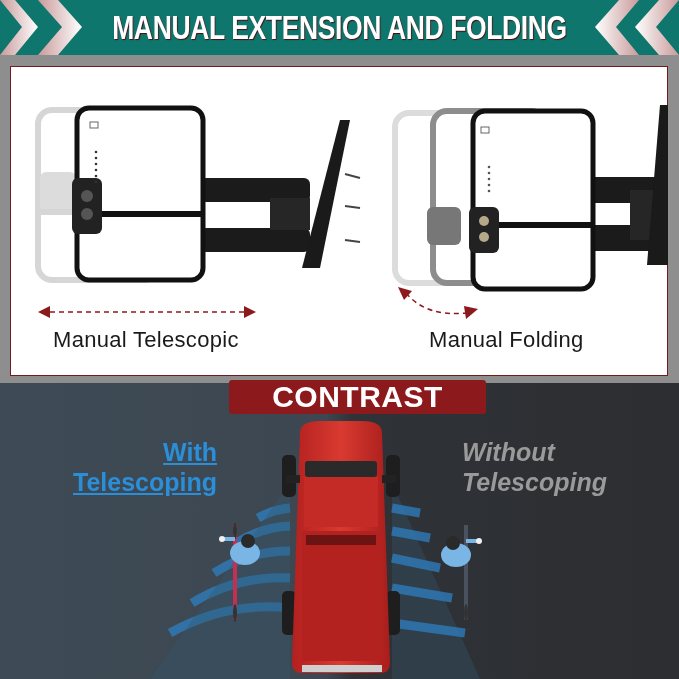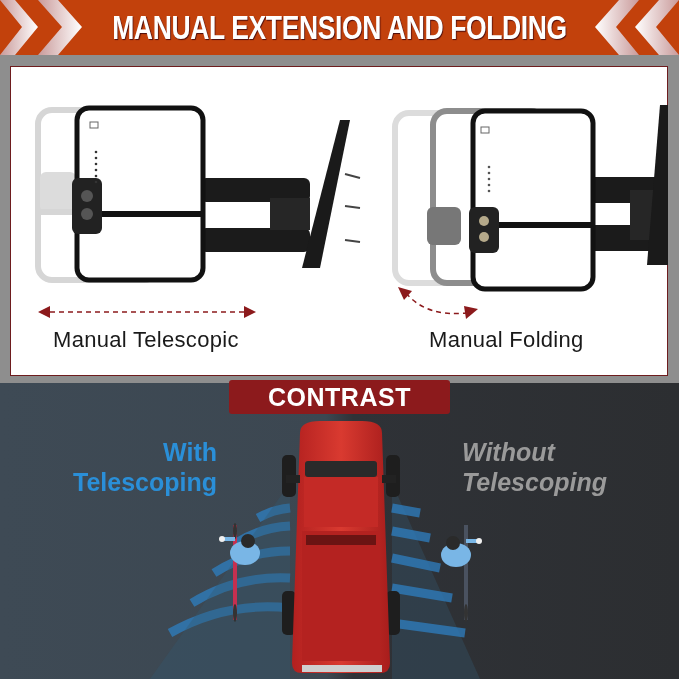--- a/index.html
+++ b/index.html
@@ -1,38 +1,38 @@
 <!DOCTYPE html>
 <html><head>
 <meta charset="utf-8">
 <style>
   * { box-sizing: border-box; margin: 0; padding: 0; }
   html, body { width: 679px; height: 679px; overflow: hidden; background: #8e8e8e; }
   body { position: relative; font-family: "Liberation Sans", sans-serif; }
 
   
-  .banner { position: absolute; left: 0; top: 0; width: 679px; height: 64px; background: #c2410c; overflow: hidden; }
+  .banner { position: absolute; left: 0; top: 0; width: 679px; height: 64px; background: #0f766e; overflow: hidden; }
   .banner-title { position: absolute; left: 0; right: 0; top: 8px; text-align: center; color: #fff;
     font-family: "Liberation Sans", sans-serif; font-weight: bold; font-size: 34px; letter-spacing: -0.5px;
     transform: scaleX(0.78); transform-origin: center; text-shadow: 1px 1px 1px #4a0c0c; }
   .chev { position: absolute; top: 0; }
 
   
   .frame { position: absolute; left: 0; top: 55px; width: 679px; height: 328px; background: #8e8e8e; }
   .panel { position: absolute; left: 10px; top: 66px; width: 658px; height: 310px; background: #fff; border: 1px solid #6e1c1e; }
 
   .caption { position: absolute; font-size: 22px; color: #1a1a1a; font-family: "Liberation Sans", sans-serif; letter-spacing: 0.3px; }
 
   
   .bottom { position: absolute; left: 0; top: 383px; width: 679px; height: 296px;
     background: linear-gradient(90deg, #3e4a55 0%, #3c4751 48%, #2f3237 52%, #2c2e31 100%); }
-  .contrast-badge { position: absolute; left: 229px; top: 380px; width: 221px; height: 34px; background: #8c1a1c;
-    border-radius: 3px; color: #fff; font-weight: bold; font-size: 25px; text-align: center; line-height: 34px; letter-spacing: 0.5px; }
+  .contrast-badge { position: absolute; left: 229px; top: 380px; width: 257px; height: 34px; background: #8c1a1c;
+    border-radius: 3px; color: #fff; font-weight: bold; font-size: 30px; text-align: center; line-height: 34px; letter-spacing: 0.5px; }
   .side-label { position: absolute; font-weight: bold; font-size: 25px; line-height: 30px; }
-  .with { color: #2a8fd8; text-align: right; }
+  .with { color: #2a8fd8; text-align: right; text-decoration: underline; }
   .without { color: #9a9a9a; text-align: left; font-style: italic; }
   svg { position: absolute; overflow: visible; }
 </style>
 </head>
 <body>
 
 <div class="banner">
   <svg class="chev" width="90" height="55" viewBox="0 0 90 55" style="left:0;top:0;">
     <defs>
       <linearGradient id="cg1" x1="0" x2="1">

